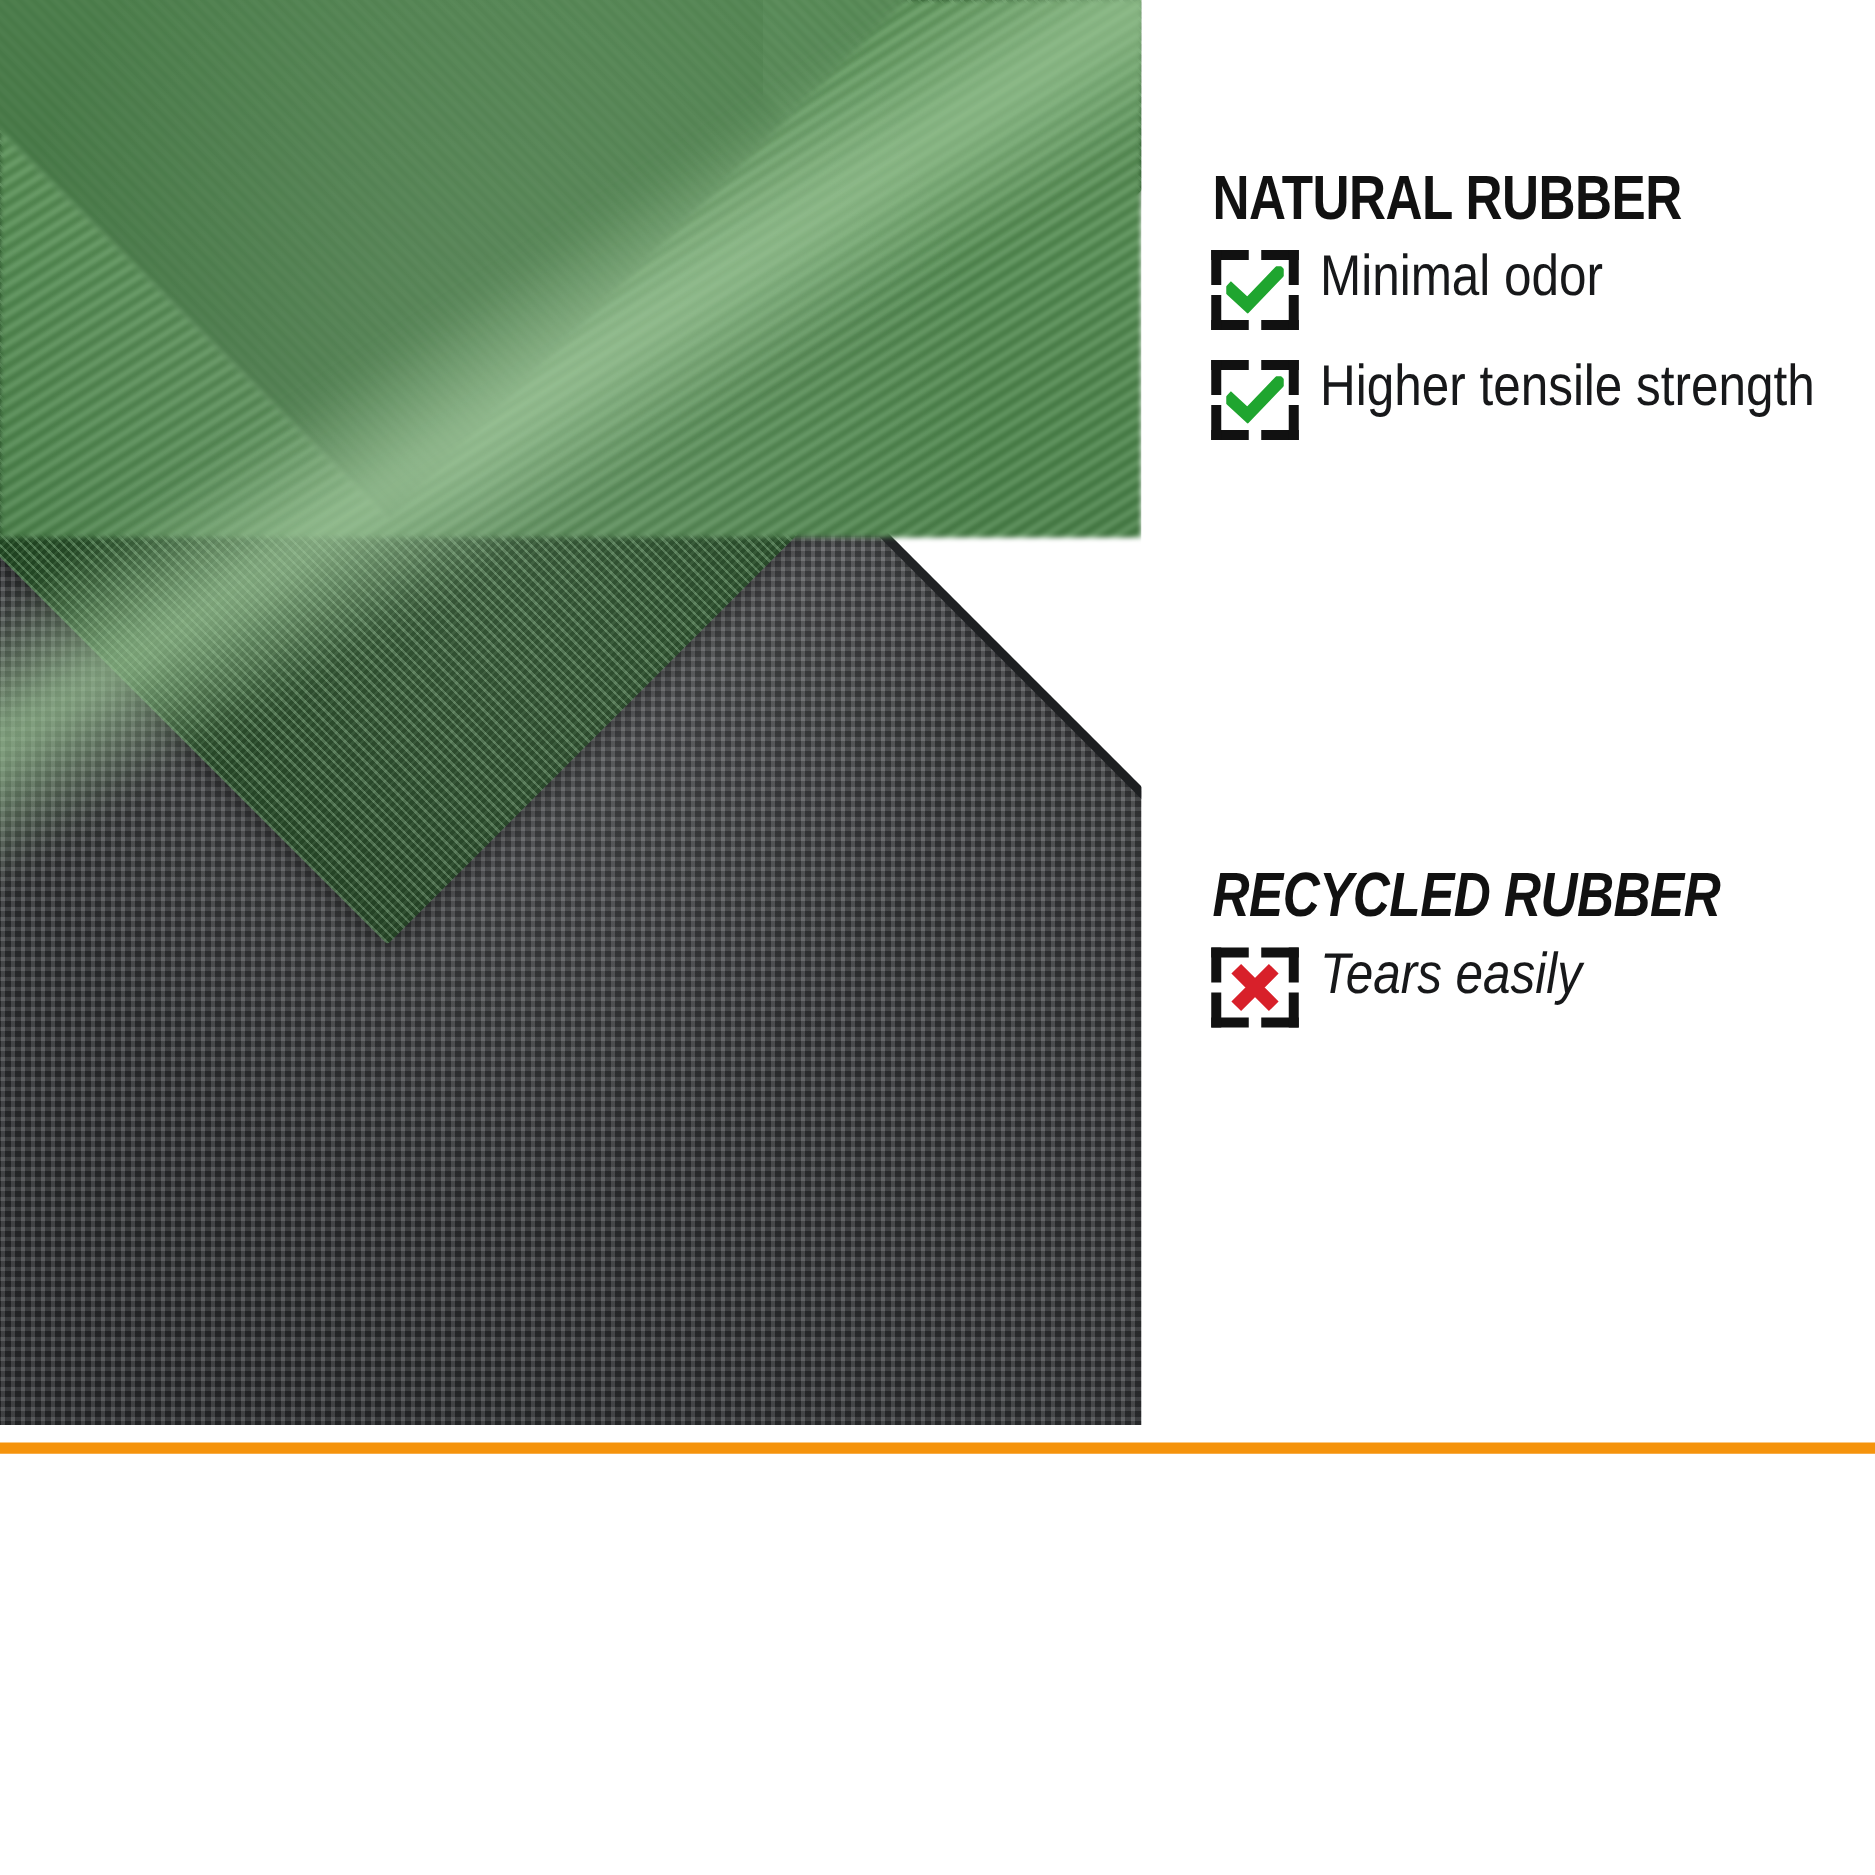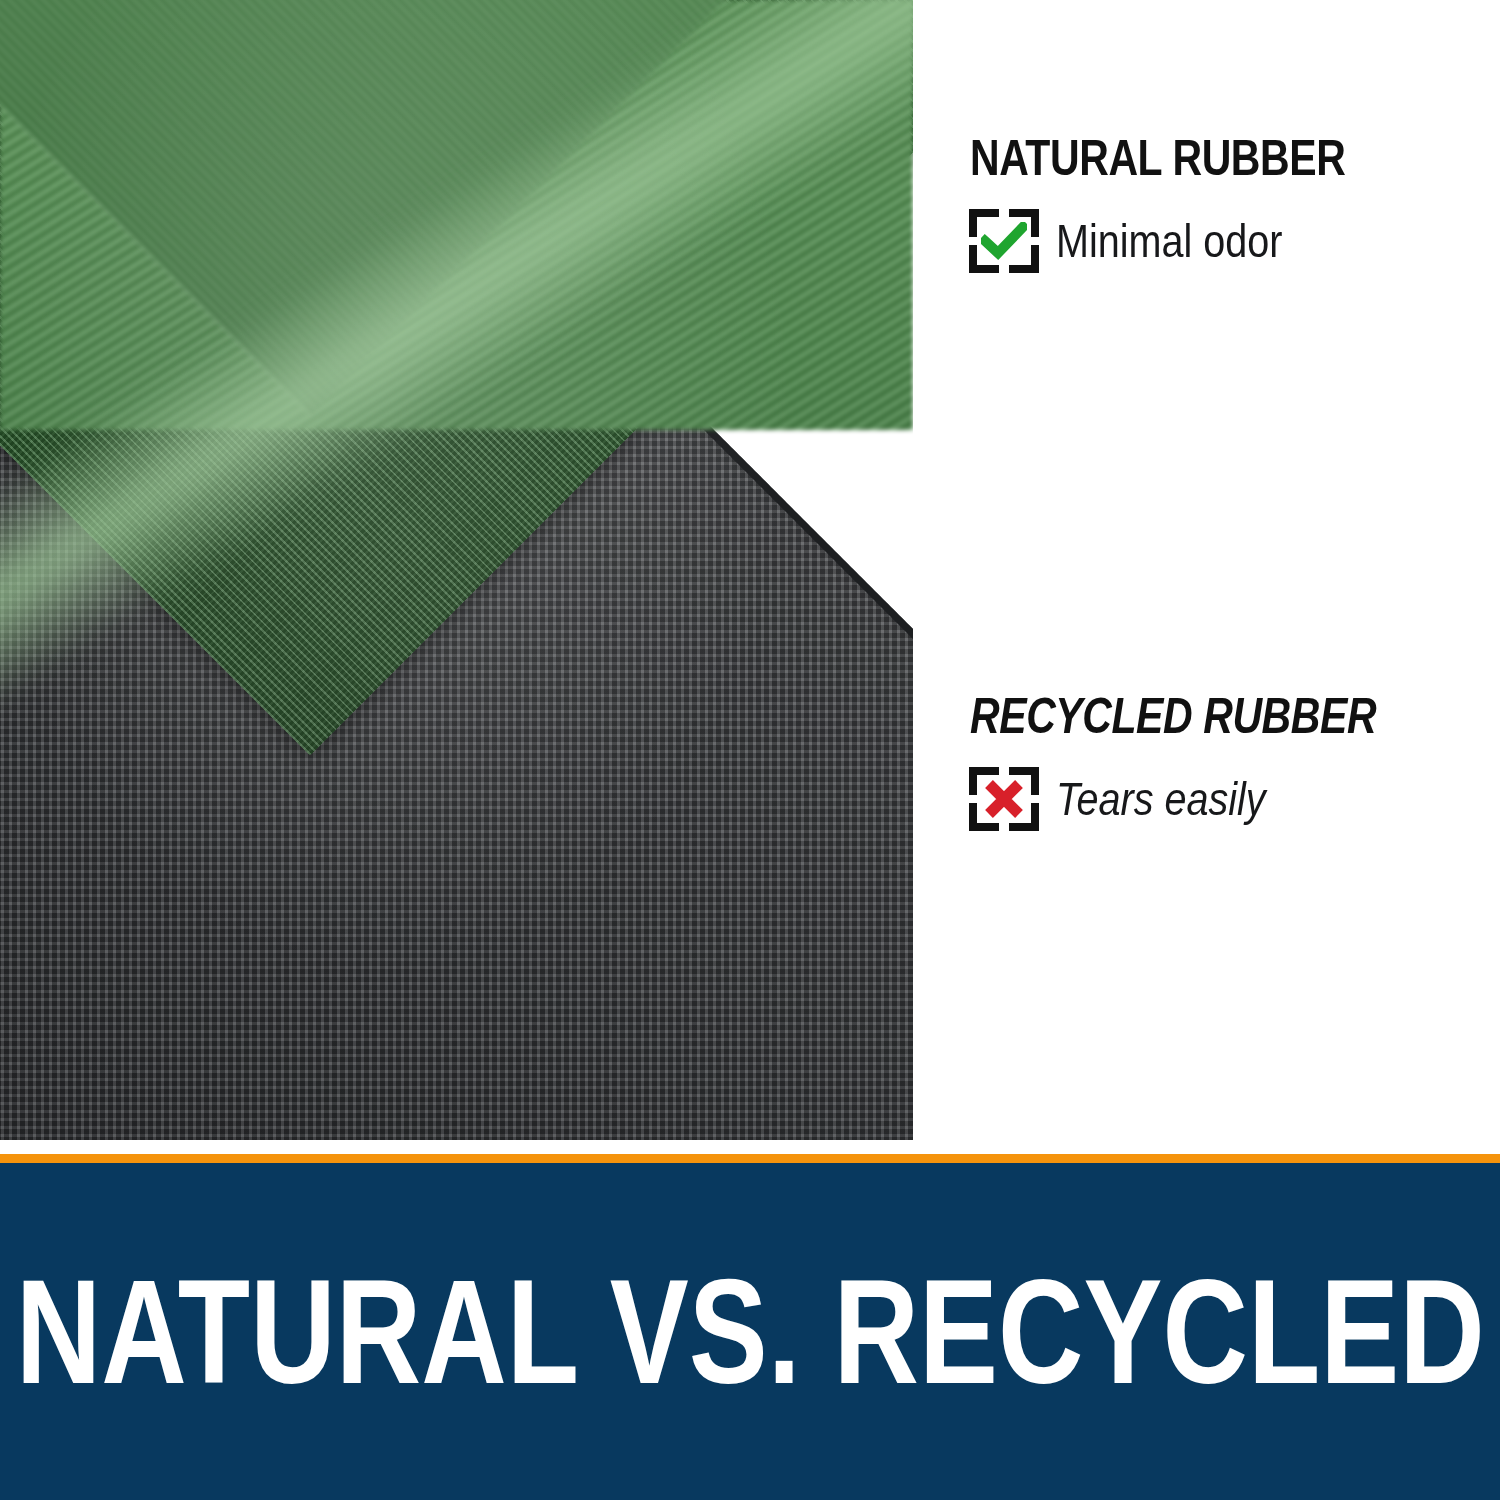--- a/index.html
+++ b/index.html
@@ -166,21 +166,20 @@
     margin: 0 0 12px 20px;
   }
 
   .feature-list {
     list-style: none;
     margin: 0;
     padding: 0;
   }
   .feature-row {
     display: flex;
-    align-items: center;
     height: 88px;
     padding-left: 16px;
   }
   .mark-icon {
     position: relative;
     width: 76px;
     height: 70px;
     flex: 0 0 76px;
     margin-right: 14px;
   }
@@ -275,20 +274,32 @@
               <span class="br bl"></span>
                 <span class="br br2"></span>
               <svg width="46" height="38" viewBox="0 0 46 38">
                 <path d="M4 19 L17 31 L42 5" fill="none" stroke="#1FA52F" stroke-width="10" stroke-linecap="square" stroke-linejoin="miter"></path>
               </svg>
             </span>
             <span class="feature-label">Minimal odor</span>
           </li>
 
 
+          <li class="feature-row">
+            <span class="mark-icon">
+              <span class="br tl"></span>
+                <span class="br tr"></span>
+              <span class="br bl"></span>
+                <span class="br br2"></span>
+              <svg width="46" height="38" viewBox="0 0 46 38">
+                <path d="M4 19 L17 31 L42 5" fill="none" stroke="#1FA52F" stroke-width="10" stroke-linecap="square" stroke-linejoin="miter"></path>
+              </svg>
+            </span>
+            <span class="feature-label">Higher tensile strength</span>
+          </li>
 
         </ul>
       </div>
 
       <div class="section recycled">
         <div class="section-title">RECYCLED RUBBER</div>
         <ul class="feature-list">
 
 
           <li class="feature-row">
@@ -305,17 +316,14 @@
           </li>
 
 
         </ul>
       </div>
 
     </div>
   </div>
 
   <div class="divider-orange"></div>
-  <div class="banner">
-    <div class="banner-title">NATURAL VS. RECYCLED</div>
-  </div>
 
 </div>
 
 </body></html>

